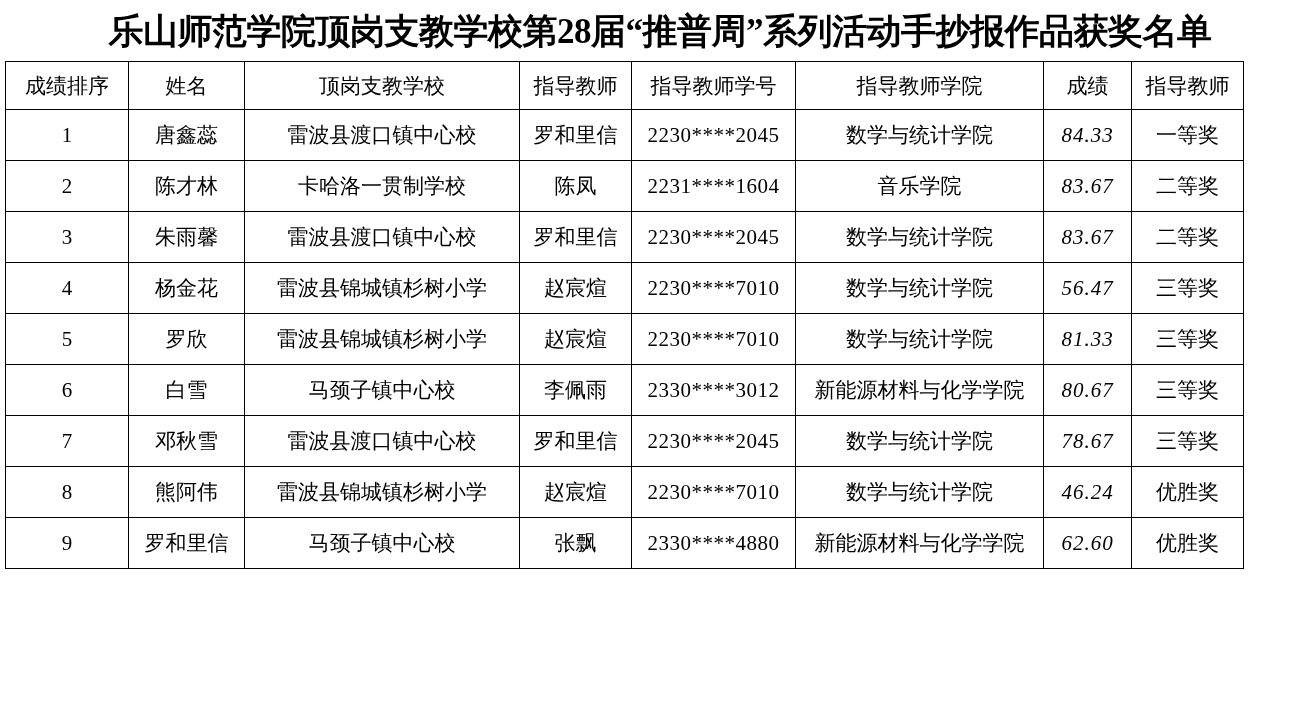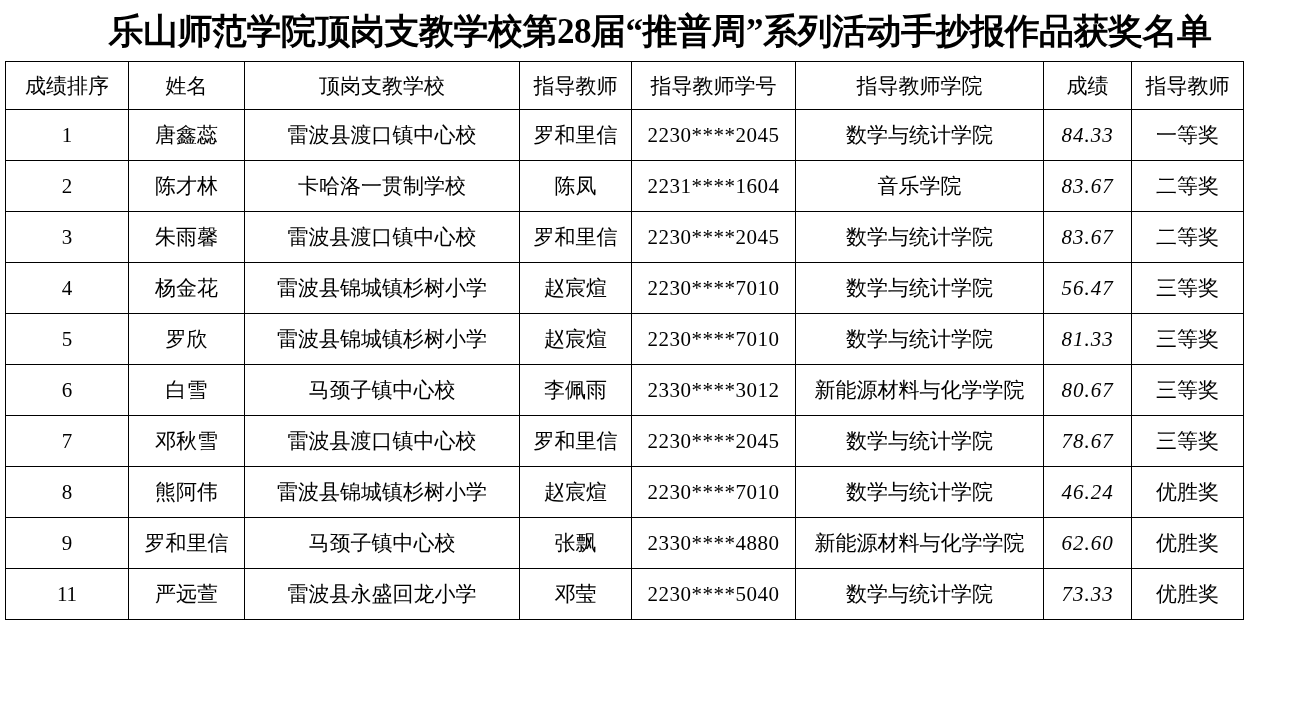--- a/index.html
+++ b/index.html
@@ -187,26 +187,16 @@
       <tr>
         <td class="num-cell">9</td>
         <td>罗和里信</td>
         <td>马颈子镇中心校</td>
         <td>张飘</td>
         <td class="mono-id">2330****4880</td>
         <td>新能源材料与化学学院</td>
         <td class="score">62.60</td>
         <td>优胜奖</td>
       </tr>
-      <tr>
-        <td class="num-cell">11</td>
-        <td>严远萱</td>
-        <td>雷波县永盛回龙小学</td>
-        <td>邓莹</td>
-        <td class="mono-id">2230****5040</td>
-        <td>数学与统计学院</td>
-        <td class="score">73.33</td>
-        <td>优胜奖</td>
-      </tr>
     </tbody>
   </table>
 
 </div>
 
 </body></html>

